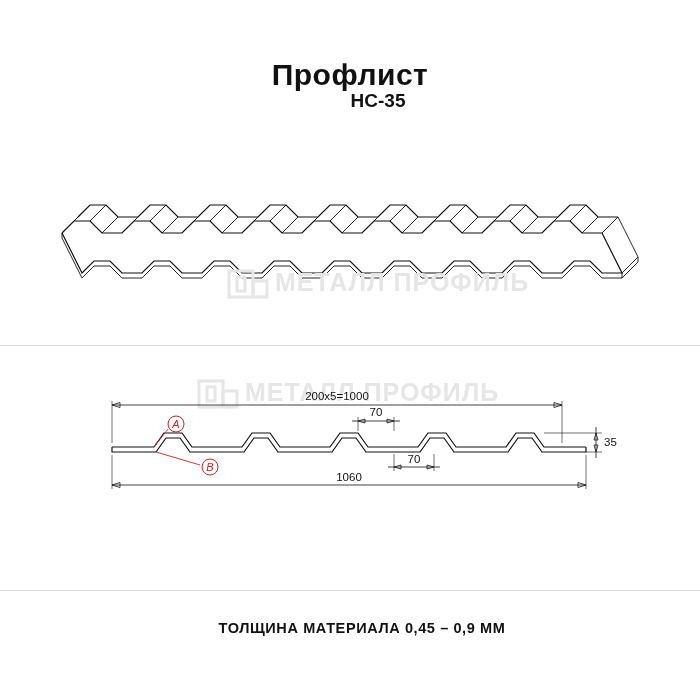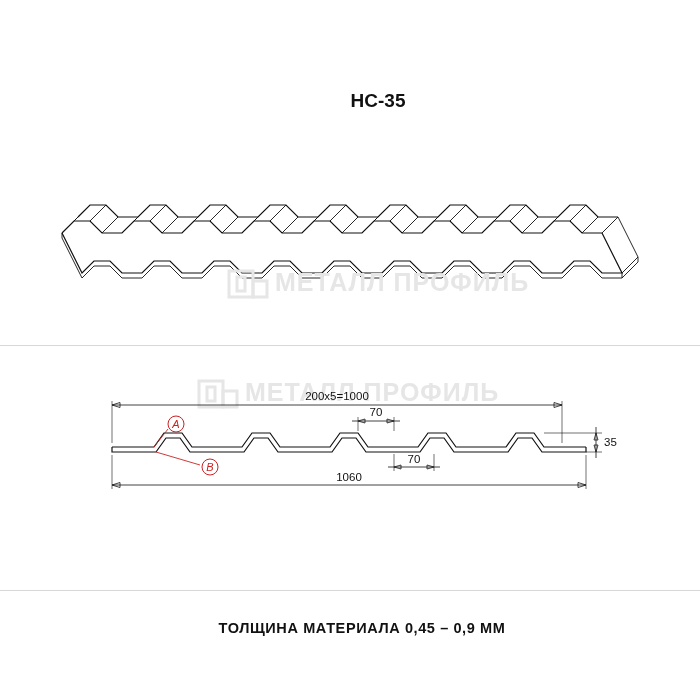--- a/index.html
+++ b/index.html
@@ -141,20 +141,21 @@
     font-size: 11px;
     fill: #cc2222;
     font-style: italic;
   }
 </style>
 </head>
 <body>
 
 <div class="page">
 
+  <div class="title">Профлист</div>
   <div class="subtitle">НС-35</div>
 
   <div class="divider d1"></div>
   <div class="divider d2"></div>
 
   <div class="iso-wrap">
     <svg width="580" height="130" viewBox="0 0 580 130">
       <g>
 
         <path class="prof-line" d="M18 42 L30 30 L46 30 L58 42 L78 42 L90 30 L106 30 L118 42 L138 42 L150 30 L166 30 L178 42 L198 42 L210 30 L226 30 L238 42 L258 42 L270 30 L286 30 L298 42 L318 42 L330 30 L346 30 L358 42 L378 42 L390 30 L406 30 L418 42 L438 42 L450 30 L466 30 L478 42 L498 42 L510 30 L526 30 L538 42 L558 42"></path>

